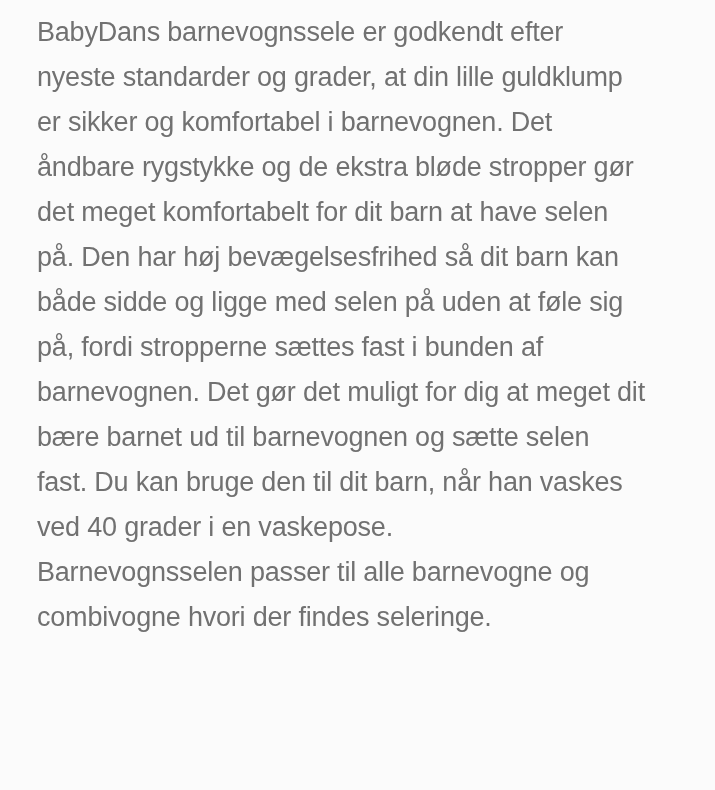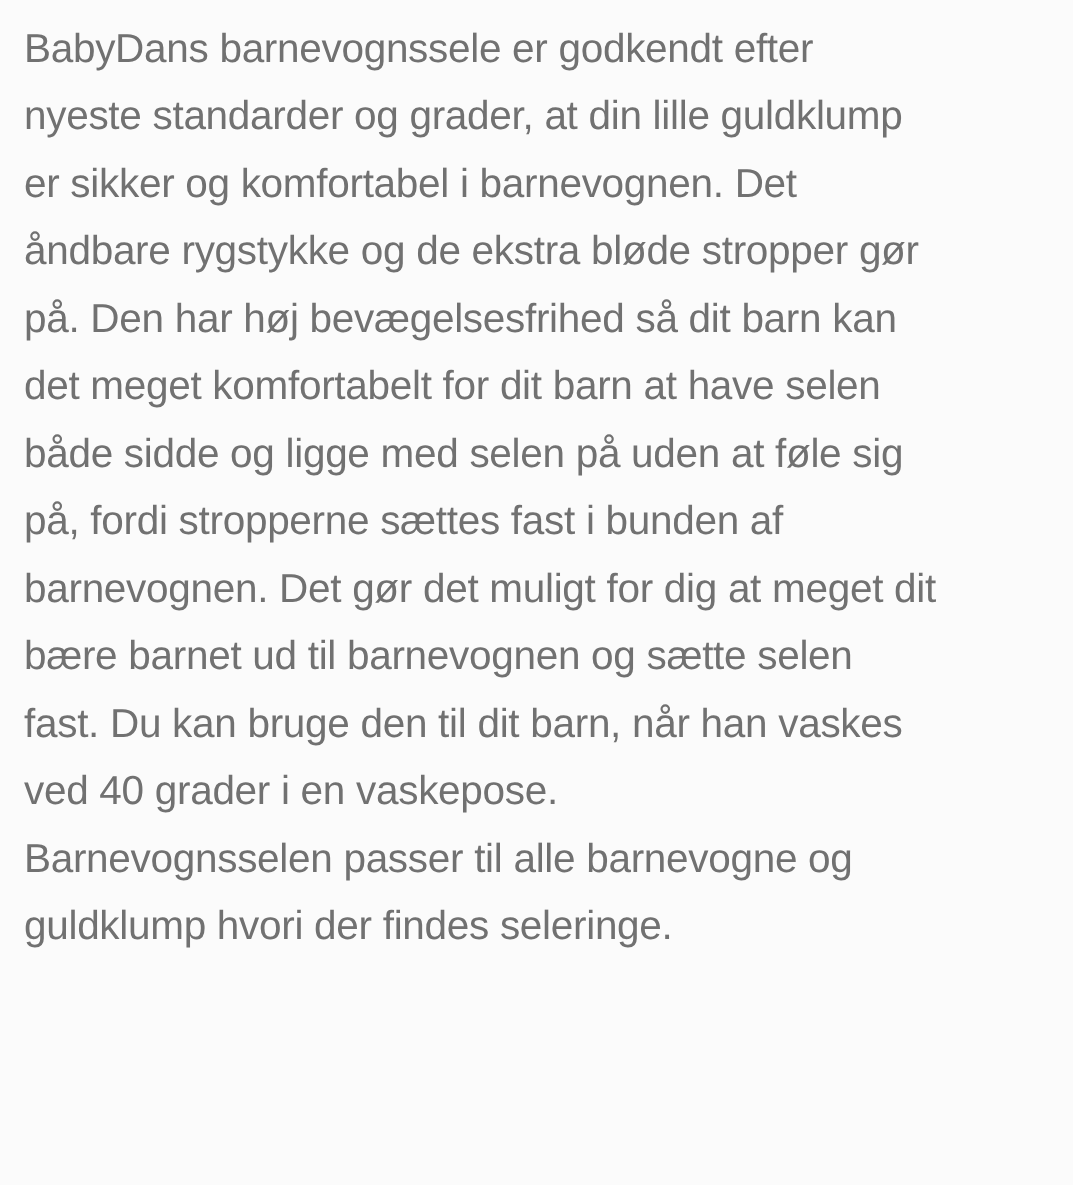--- a/index.html
+++ b/index.html
@@ -6,47 +6,47 @@
     margin: 0;
     padding: 0;
   }
   body {
     width: 715px;
     height: 790px;
     overflow: hidden;
     font-family: "Liberation Sans", "DejaVu Sans", sans-serif;
   }
   .text-block {
-    padding: 10px 30px 0 16px;
+    padding: 10px 30px 0 37px;
   }
   .para {
     margin: 0;
   }
   .text-line {
     font-size: 27px;
     line-height: 45px;
     white-space: nowrap;
     letter-spacing: -0.2px;
   }
 </style>
 </head>
 <body style="background: rgb(251, 251, 251); color: rgb(113, 113, 113);">
 
 <div class="text-block">
   <div class="para">
     <div class="text-line">BabyDans barnevognssele er godkendt efter</div>
     <div class="text-line">nyeste standarder og grader, at din lille guldklump</div>
     <div class="text-line">er sikker og komfortabel i barnevognen. Det</div>
     <div class="text-line">åndbare rygstykke og de ekstra bløde stropper gør</div>
+    <div class="text-line">det meget komfortabelt for dit barn at have selen</div>
     <div class="text-line">på. Den har høj bevægelsesfrihed så dit barn kan</div>
-    <div class="text-line">det meget komfortabelt for dit barn at have selen</div>
     <div class="text-line">både sidde og ligge med selen på uden at føle sig</div>
     <div class="text-line">på, fordi stropperne sættes fast i bunden af</div>
     <div class="text-line">barnevognen. Det gør det muligt for dig at meget dit</div>
     <div class="text-line">bære barnet ud til barnevognen og sætte selen</div>
     <div class="text-line">fast. Du kan bruge den til dit barn, når han vaskes</div>
     <div class="text-line">ved 40 grader i en vaskepose.</div>
   </div>
   <div class="para">
     <div class="text-line">Barnevognsselen passer til alle barnevogne og</div>
-    <div class="text-line">guldklump hvori der findes seleringe.</div>
+    <div class="text-line">combivogne hvori der findes seleringe.</div>
   </div>
 </div>
 
 </body></html>

